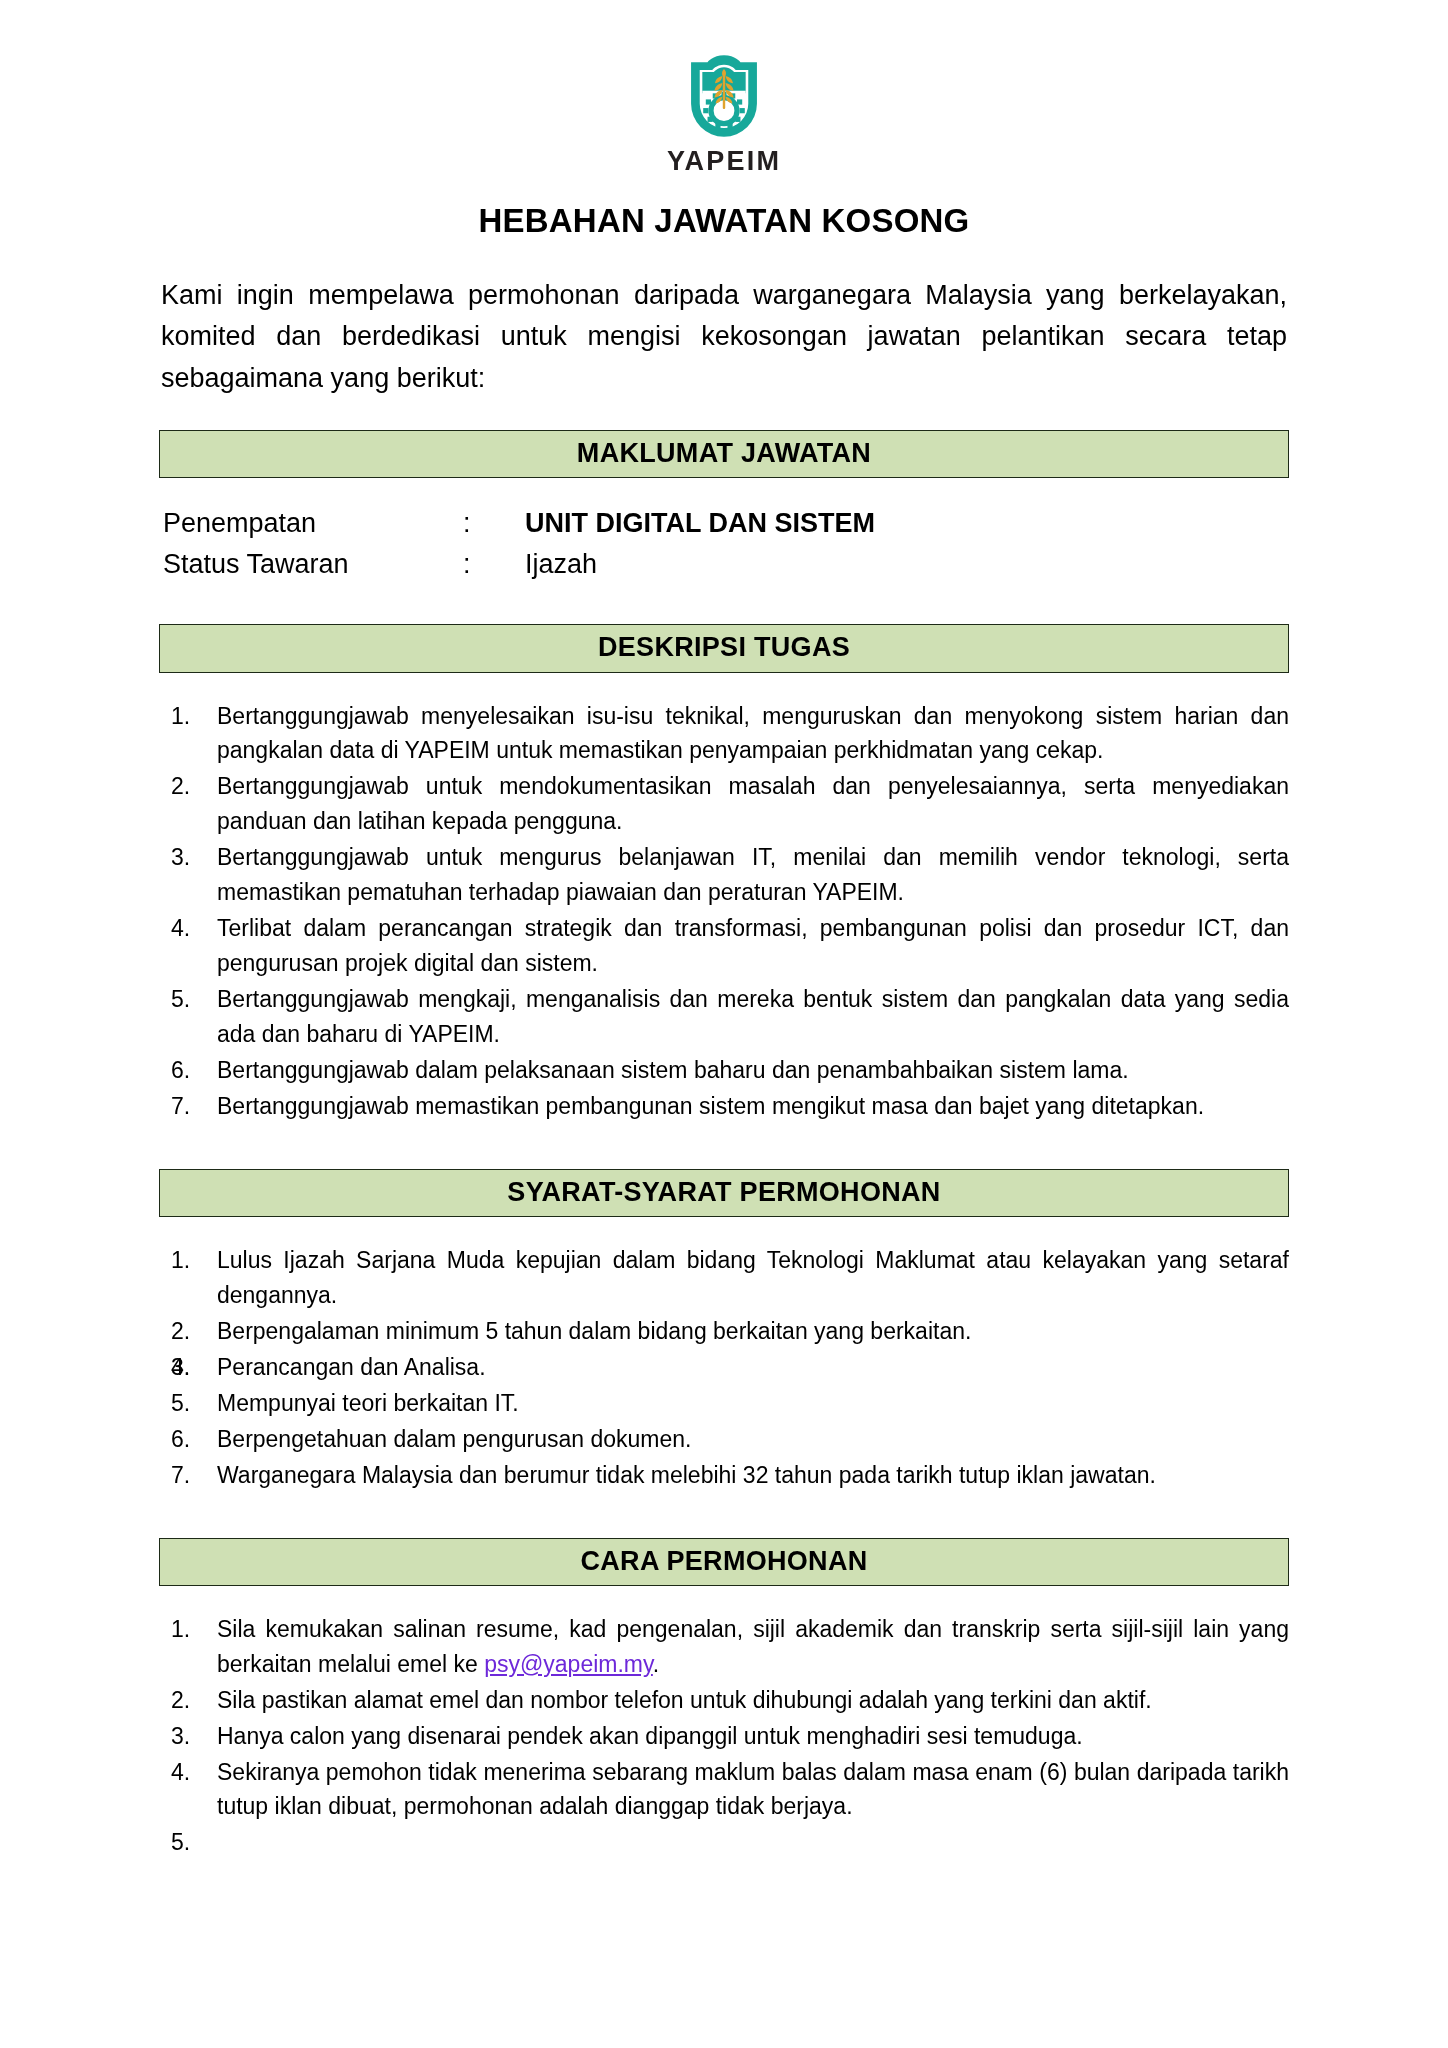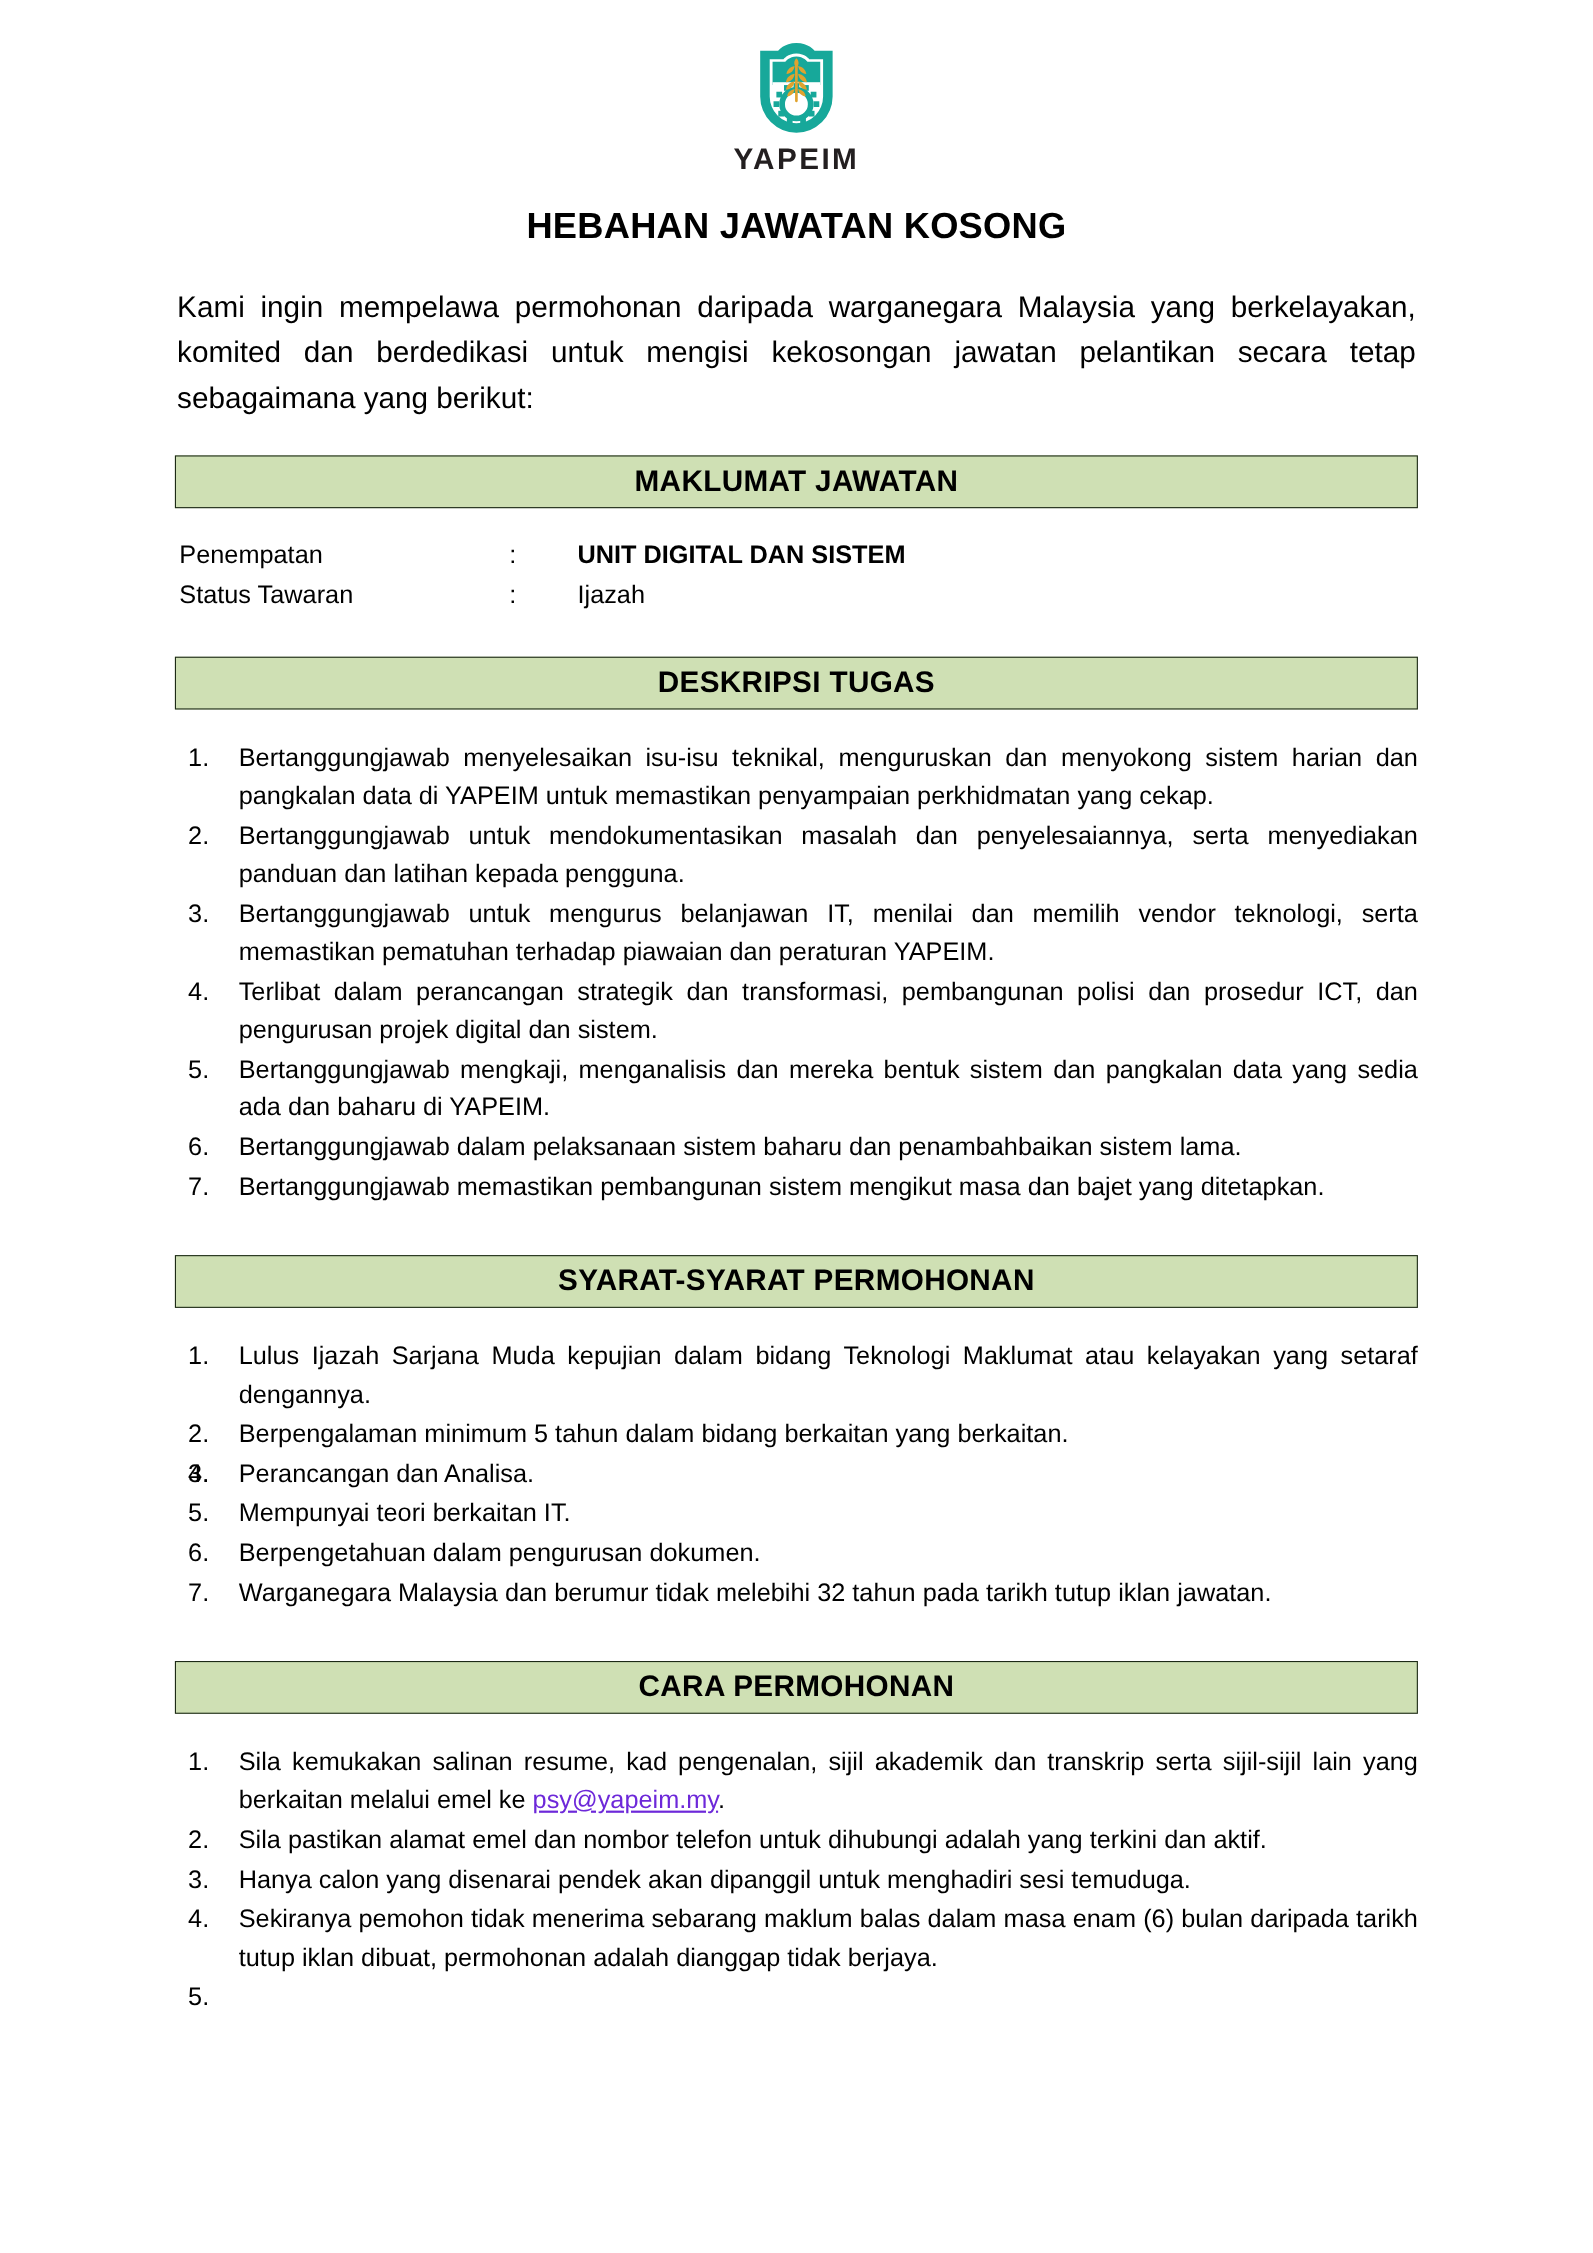--- a/index.html
+++ b/index.html
@@ -14,21 +14,21 @@
     min-height: 2048px;
     font-family: "Liberation Sans", sans-serif;
     color: #000000;
     -webkit-font-smoothing: antialiased;
   }
   .page {
     width: 1448px;
     min-height: 2048px;
     position: relative;
     background: #ffffff;
-    padding: 0;
+    padding: 16px;
   }
   .content {
     width: 1130px;
     margin: 0 auto;
     padding-top: 34px;
   }
 
   
   .logo-block {
     display: flex;
@@ -82,21 +82,21 @@
     letter-spacing: 0.3px;
     padding: 7px 0 8px 0;
     line-height: 1.15;
     margin: 0;
   }
 
   
   .info-table {
     margin: 26px 0 0 4px;
     border-collapse: collapse;
-    font-size: 23px;
+    font-size: 27px;
     line-height: 1.45;
   }
   .info-table td {
     padding: 0 0 2px 0;
     vertical-align: top;
     white-space: nowrap;
   }
   .info-label { width: 300px; }
   .info-colon { width: 62px; }
   .info-value { font-weight: normal; }

